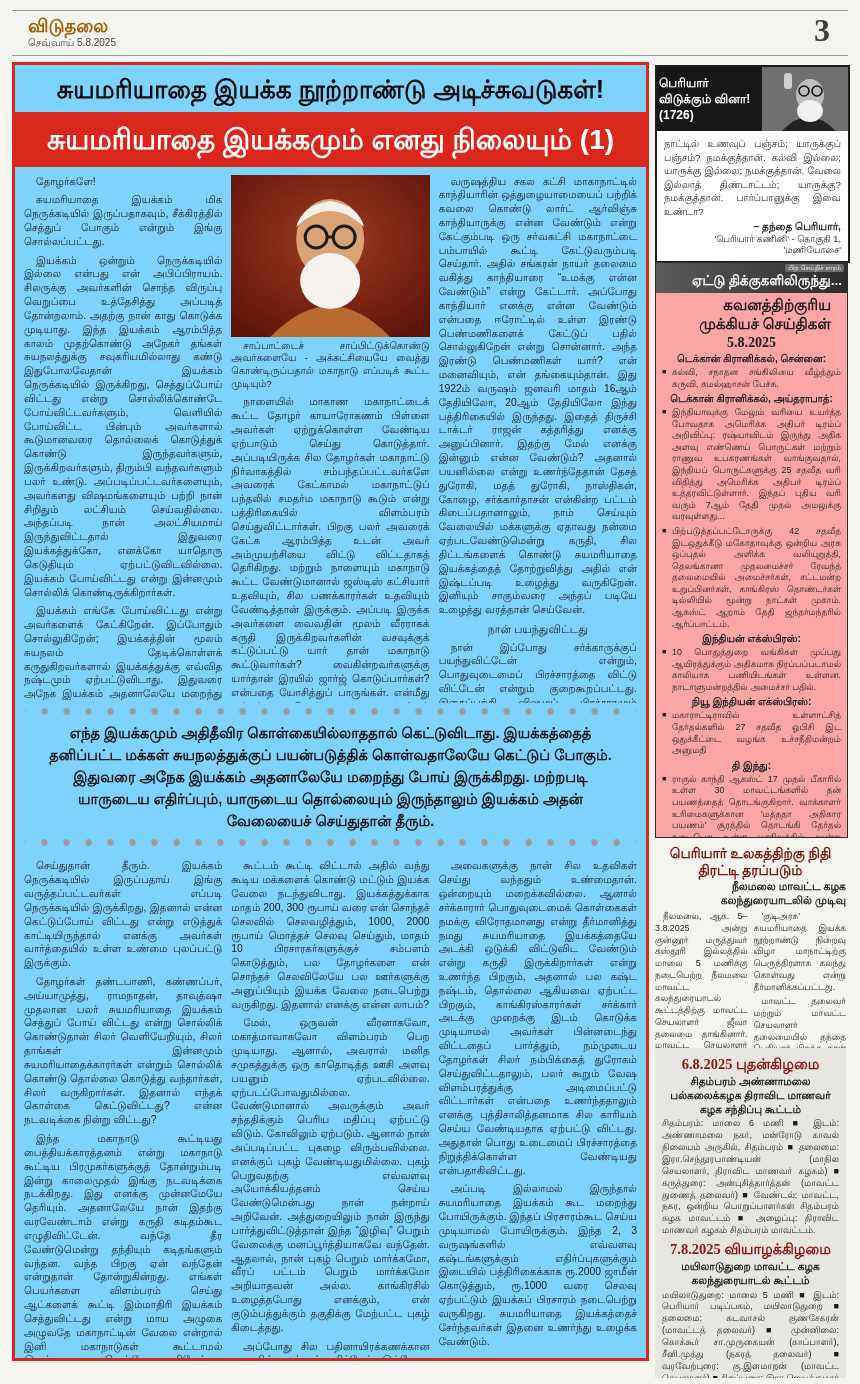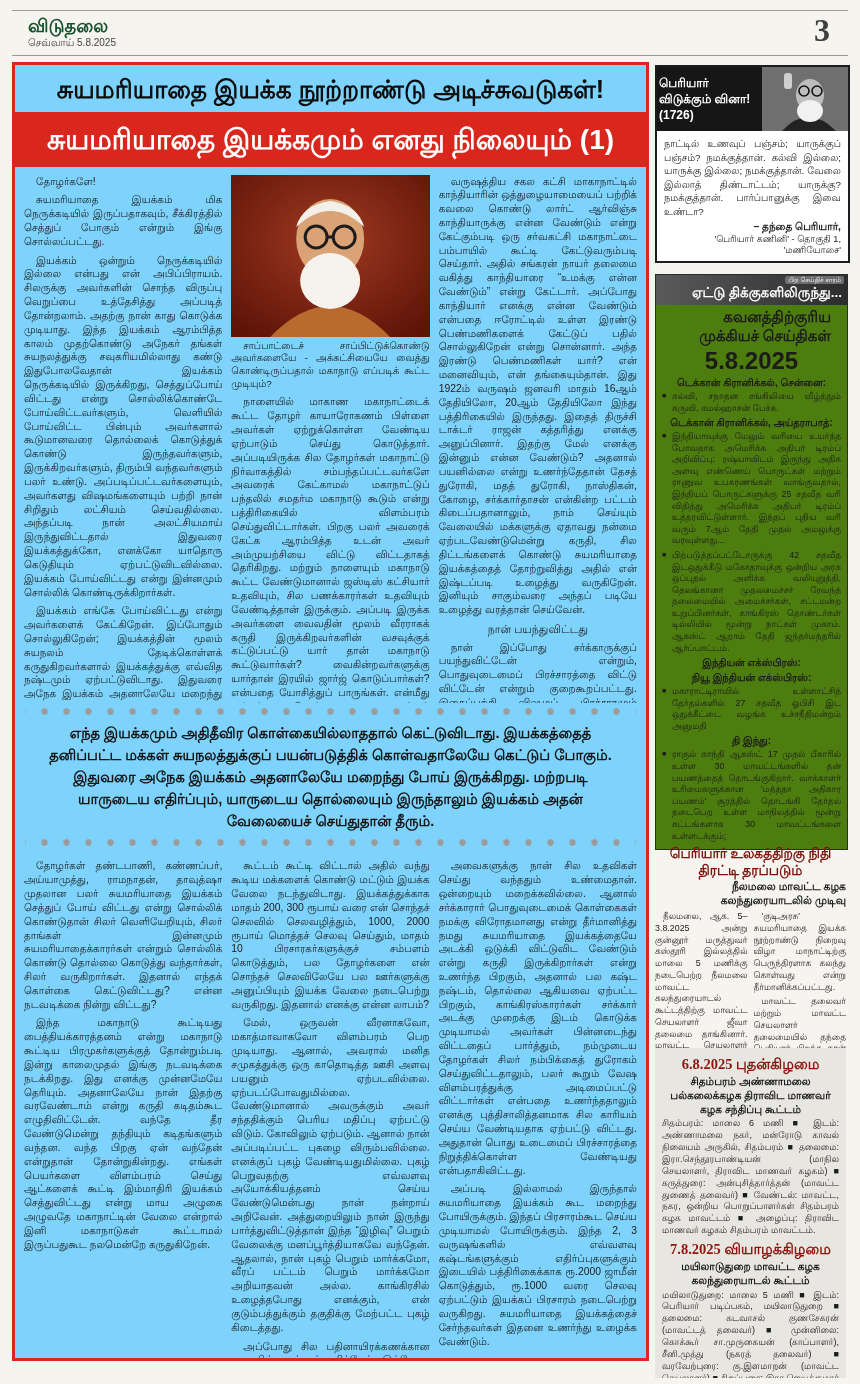--- a/index.html
+++ b/index.html
@@ -1,20 +1,20 @@
 <!DOCTYPE html>
 <html><head>
 <meta charset="utf-8">
 <style>
   html,body{margin:0;padding:0;}
   body{width:860px;height:1384px;position:relative;background:#f6f4ef;
        font-family:"Liberation Sans","DejaVu Sans",sans-serif;color:#1b1b1b;}
   .rule{position:absolute;left:12px;width:836px;border-top:1px solid #9a9a9a;}
   .masthead-name{position:absolute;top:16px;left:28px;font-family:"Liberation Serif",serif;
-       font-weight:bold;font-size:18px;color:#14532d;}
+       font-weight:bold;font-size:18px;color:#a16207;}
   .masthead-date{position:absolute;top:37px;left:28px;font-size:10px;color:#444;}
   .page-num{position:absolute;top:12px;right:30px;font-family:"Liberation Serif",serif;
        font-weight:bold;font-size:32px;color:#3f3f3f;}
   
   .main-box{position:absolute;left:12px;top:62px;width:631px;height:1293px;
        border:3px solid #d9271d;background:#7dd3fc;overflow:hidden;}
   .kicker{margin:8px 14px 6px;text-align:center;font-weight:bold;font-size:25px;
        line-height:1.3;color:#0d0d0d;}
   .red-band{background:#d9271d;color:#fff;text-align:center;font-weight:bold;
        font-size:28px;line-height:1.25;padding:10px 6px;}
@@ -39,30 +39,30 @@
   .rail{position:absolute;left:655px;top:62px;width:195px;}
   .vinaa-box{position:absolute;top:3px;left:0;width:191px;height:194px;border:2px solid #1d1d1d;
        background:#fff;}
   .vinaa-head{display:flex;height:64px;}
   .vinaa-title{background:#161616;color:#fff;font-weight:bold;font-size:12px;line-height:1.35;
        flex:1;display:flex;align-items:center;justify-content:center;padding:2px;}
   .vinaa-photo{width:86px;background:linear-gradient(145deg,#7c7c7c,#3c3c3c);position:relative;overflow:hidden;}
   .vinaa-body{font-size:9.8px;line-height:1.38;text-align:justify;padding:6px 7px 0;}
   .vinaa-attr{font-weight:bold;font-size:10.4px;text-align:right;padding:3px 7px 0;}
   .vinaa-src{font-size:9.2px;text-align:right;padding:0 7px;}
-  .digest-box{position:absolute;top:212px;left:0;width:191px;height:574px;border:1.5px solid #2b2b2b;
-       background:#4d7c0f;overflow:hidden;}
+  .digest-box{position:absolute;top:200px;left:0;width:191px;height:574px;border:1.5px solid #2b2b2b;
+       background:#fca5a5;overflow:hidden;}
   .digest-banner{height:30px;background:linear-gradient(90deg,#5a5a5a,#2c2c2c);position:relative;
        color:#fff;}
   .digest-banner-tag{position:absolute;top:1px;right:3px;font-size:6.5px;background:#6d6d6d;
        padding:0 3px;border-radius:2px;}
   .digest-banner-title{position:absolute;bottom:3px;right:5px;font-weight:bold;font-size:13.5px;}
   .digest-head{font-family:"Liberation Serif",serif;font-weight:bold;font-size:15px;
        text-align:right;margin:4px 16px 0;}
-  .digest-date{font-family:Liberation Sans, sans-serif;font-weight:bold;font-size:24px;
+  .digest-date{font-family:Liberation Serif, serif;font-weight:bold;font-size:14px;
        text-align:center;margin:0 4px 2px;}
   .digest-body{padding:0 6px;}
   .digest-source{font-weight:bold;font-size:10px;text-align:center;margin:2px 0 1px;}
   .digest-item{font-size:8.9px;line-height:1.3;text-align:justify;margin:0 0 3px;
        padding-left:10px;position:relative;}
   .digest-item::before{content:"■";position:absolute;left:0;top:0;font-size:7px;}
   .ulagam{position:absolute;top:784px;left:0;width:191px;}
   .ulagam-head{font-family:"Liberation Serif",serif;font-weight:bold;font-size:13.8px;color:#7d130c;
        text-align:center;line-height:1.2;margin:0 0 1px;}
   .ulagam-sub{font-weight:bold;font-size:10.8px;text-align:right;margin:0 0 3px;}
@@ -127,20 +127,21 @@
         <p class="col-para">நான் இப்போது சர்க்காருக்குப் பயந்துவிட்டேன் என்றும், பொதுவுடைமைப் பிரச்சாரத்தை விட்டு விட்டேன் என்றும் குறைகூறப்பட்டது. இதைப்பற்றி விஷமப் பிரச்சாரமும் செய்யப்பட்டு வருகிறது. இந்தச் சமயத்தில் எனது கருத்தை தைரியமாகவும், விளக்கமாகவும் வெளியிடுகிறேன். தயவு செய்து கவனித்துக் கேட்க வேண்டுமாய்க் கோருகிறேன்.</p>
       </div>
   </div>
 
   <div class="dots"></div>
   <div class="pull-quote">எந்த இயக்கமும் அதிதீவிர கொள்கையில்லாததால் கெட்டுவிடாது. இயக்கத்தைத் தனிப்பட்ட மக்கள் சுயநலத்துக்குப் பயன்படுத்திக் கொள்வதாலேயே கெட்டுப் போகும். இதுவரை அநேக இயக்கம் அதனாலேயே மறைந்து போய் இருக்கிறது. மற்றபடி யாருடைய எதிர்ப்பும், யாருடைய தொல்லையும் இருந்தாலும் இயக்கம் அதன் வேலையைச் செய்துதான் தீரும்.</div>
   <div class="dots"></div>
 
   <div class="cols cols-bottom">
     <div class="col">
+        <p class="col-para">செய்துதான் தீரும். இயக்கம் நெருக்கடியில் இருப்பதாய் இங்கு வருத்தப்பட்டவர்கள் எப்படி நெருக்கடியில் இருக்கிறது, இதனால் என்ன கெட்டுப்போய் விட்டது என்று எடுத்துக் காட்டியிருந்தால் எனக்கு அவர்கள் வார்த்தையில் உள்ள உண்மை புலப்பட்டு இருக்கும்.</p>
         <p class="col-para">தோழர்கள் தண்டபாணி, கண்ணப்பர், அய்யாமுத்து, ராமநாதன், தாவுத்ஷா முதலான பலர் சுயமரியாதை இயக்கம் செத்துப் போய் விட்டது என்று சொல்லிக் கொண்டுதான் சிலர் வெளியேறியும், சிலர் தாங்கள் இன்னமும் சுயமரியாதைக்காரர்கள் என்றும் சொல்லிக் கொண்டு தொல்லை கொடுத்து வந்தார்கள், சிலர் வருகிறார்கள். இதனால் எந்தக் கொள்கை கெட்டுவிட்டது? என்ன நடவடிக்கை நின்று விட்டது?</p>
         <p class="col-para">இந்த மகாநாடு கூட்டியது பைத்தியக்காரத்தனம் என்று மகாநாடு கூட்டிய பிரமுகர்களுக்குத் தோன்றும்படி இன்று காலைமுதல் இங்கு நடவடிக்கை நடக்கிறது. இது எனக்கு முன்னமேயே தெரியும். அதனாலேயே நான் இதற்கு வரவேண்டாம் என்று கருதி கடிதம்கூட எழுதிவிட்டேன். வந்தே தீர வேண்டுமென்று தந்தியும் கடிதங்களும் வந்தன. வந்த பிறகு ஏன் வந்தேன் என்றுதான் தோன்றுகின்றது. எங்கள் பெயர்களை விளம்பரம் செய்து ஆட்களைக் கூட்டி இம்மாதிரி இயக்கம் செத்துவிட்டது என்று மாய அழுகை அழுவதே மகாநாட்டின் வேலை என்றால் இனி மகாநாடுகள் கூட்டாமல் இருப்பதுகூட நலமென்றே கருதுகிறேன்.</p>
       </div>
     <div class="col">
         <p class="col-para">கூட்டம் கூட்டி விட்டால் அதில் வந்து கூடிய மக்களைக் கொண்டு மட்டும் இயக்க வேலை நடந்துவிடாது. இயக்கத்துக்காக மாதம் 200, 300 ரூபாய் வரை என் சொந்தச் செலவில் செலவழித்தும், 1000, 2000 ரூபாய் மொத்தச் செலவு செய்தும், மாதம் 10 பிரசாரகர்களுக்குச் சம்பளம் கொடுத்தும், பல தோழர்களை என் சொந்தச் செலவிலேயே பல ஊர்களுக்கு அனுப்பியும் இயக்க வேலை நடைபெற்று வருகிறது. இதனால் எனக்கு என்ன லாபம்?</p>
         <p class="col-para">மேல், ஒருவன் வீரனாகவோ, மகாத்மாவாகவோ விளம்பரம் பெற முடியாது. ஆனால், அவரால் மனித சமுகத்துக்கு ஒரு காதொடித்த ஊசி அளவு பயனும் ஏற்படவில்லை. ஏற்படப்போவதுமில்லை. வேண்டுமானால் அவருக்கும் அவர் சந்ததிக்கும் பெரிய மதிப்பு ஏற்பட்டு விடும். கோவிலும் ஏற்படும். ஆனால் நான் அப்படிப்பட்ட புகழை விரும்பவில்லை. எனக்குப் புகழ் வேண்டியதுமில்லை. புகழ் பெறுவதற்கு எவ்வளவு அயோக்கியத்தனம் செய்ய வேண்டுமென்பது நான் நன்றாய் அறிவேன். அத்துறையிலும் நான் இருந்து பார்த்துவிட்டுத்தான் இந்த “இழிவு” பெறும் வேலைக்கு மனப்பூர்த்தியாகவே வந்தேன். ஆதலால், நான் புகழ் பெறும் மார்க்கமோ, வீரப் பட்டம் பெறும் மார்க்கமோ அறியாதவன் அல்ல. காங்கிரசில் உழைத்தபோது எனக்கும், என் குடும்பத்துக்கும் தகுதிக்கு மேற்பட்ட புகழ் கிடைத்தது.</p>
         <p class="col-para">அப்போது சில பதினாயிரக்கணக்கான ரூபாயில் புகழ் சம்பாதித்தேன். இப்போது பல பதினாயிரக் கணக்கான ருபாய் செலவும், நஷ்டமும் அடைந்து இகழ்ச்சி அடைகிறேன். என்னவென்றால், 1922</p>
       </div>
     <div class="col">
       <div>
@@ -184,20 +185,21 @@
     </div>
     <div class="digest-head">கவனத்திற்குரிய முக்கியச் செய்திகள்</div>
     <div class="digest-date">5.8.2025</div>
     <div class="digest-body">
         <div class="digest-source">டெக்கான் கிரானிக்கல், சென்னை:</div>
         <p class="digest-item">கல்வி, சநாதன சங்கிலியை வீழ்த்தும் கருவி, கமல்ஹாசன் பேச்சு.</p>
         <div class="digest-source">டெக்கான் கிரானிக்கல், அய்தராபாத்:</div>
         <p class="digest-item">இந்தியாவுக்கு மேலும் வரியை உயர்த்த போவதாக அமெரிக்க அதிபர் டிரம்ப் அறிவிப்பு: ரஷ்யாவிடம் இருந்து அதிக அளவு எண்ணெய் பொருட்கள் மற்றும் ராணுவ உபகரணங்கள் வாங்குவதால், இந்தியப் பொருட்களுக்கு 25 சதவீத வரி விதித்து அமெரிக்க அதிபர் டிரம்ப் உத்தரவிட்டுள்ளார். இந்தப் புதிய வரி வரும் 7ஆம் தேதி முதல் அமலுக்கு வரவுள்ளது...</p>
         <p class="digest-item">பிற்படுத்தப்பட்டோருக்கு 42 சதவீத இடஒதுக்கீடு மகோதாவுக்கு ஒன்றிய அரசு ஒப்புதல் அளிக்க வலியுறுத்தி, தெலங்கானா முதலமைச்சர் ரேவந்த் தலைமையில் அமைச்சர்கள், சட்டமன்ற உறுப்பினர்கள், காங்கிரஸ் தொண்டர்கள் டில்லியில் மூன்று நாட்கள் முகாம். ஆகஸ்ட் ஆறாம் தேதி ஜந்தர்மந்தரில் ஆர்ப்பாட்டம்.</p>
         <div class="digest-source">இந்தியன் எக்ஸ்பிரஸ்:</div>
+        <p class="digest-item">10 பொதுத்துறை வங்கிகள் முப்பது ஆயிரத்துக்கும் அதிகமாக நிரப்பப்படாமல் காலியாக பணியிடங்கள் உள்ளன. நாடாளுமன்றத்தில் அமைச்சர் பதில்.</p>
         <div class="digest-source">நியூ இந்தியன் எக்ஸ்பிரஸ்:</div>
         <p class="digest-item">மகாராட்டிராவில் உள்ளாட்சித் தேர்தல்களில் 27 சதவீத ஓபிசி இட ஒதுக்கீட்டை வழங்க உச்சநீதிமன்றம் அனுமதி</p>
         <div class="digest-source">தி இந்து:</div>
         <p class="digest-item">ராகுல் காந்தி ஆகஸ்ட் 17 முதல் பீகாரில் உள்ள 30 மாவட்டங்களில் தன் பயணத்தைத் தொடங்குகிறார். வாக்காளர் உரிமைகளுக்கான 'மத்ததா அதிகார பயணம்' சூரத்தில் தொடங்கி தேர்தல் நடைபெற உள்ள மாநிலத்தில் மூன்று கட்டங்களாக 30 மாவட்டங்களை உள்ளடக்கும்;</p>
       </div>
 
   </div>
 
   <div class="ulagam">
     <div class="ulagam-head">பெரியார் உலகத்திற்கு நிதி திரட்டி தரப்படும்</div>

